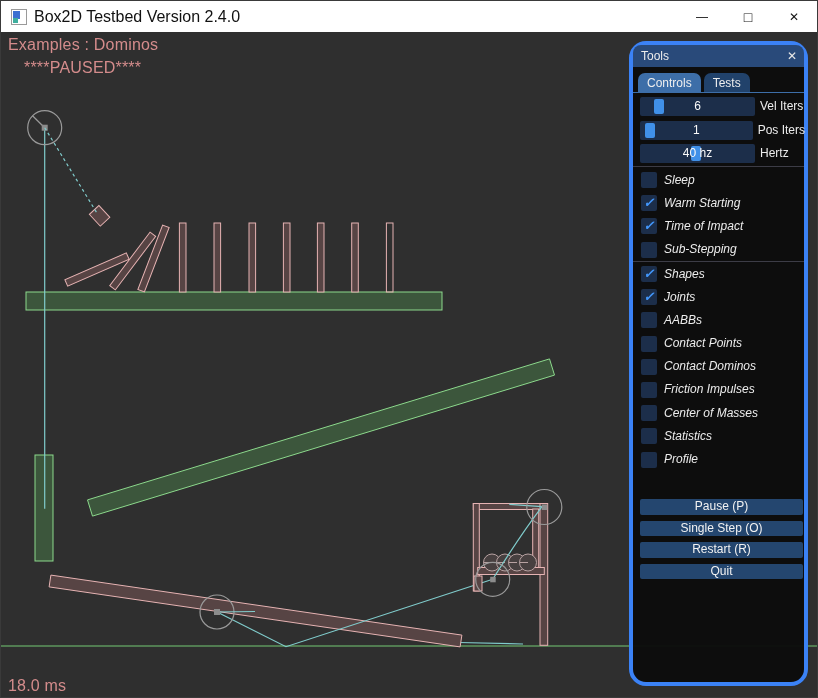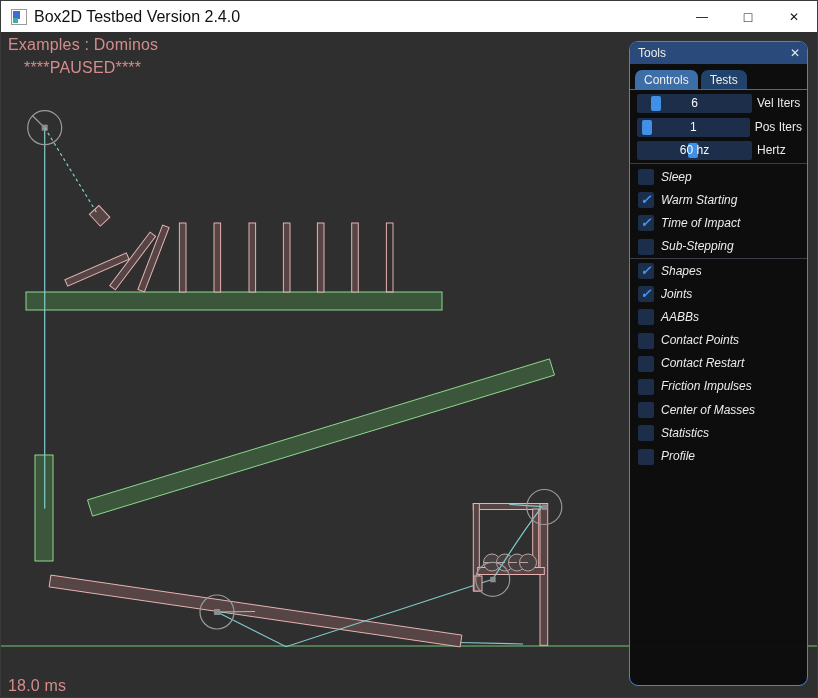--- a/index.html
+++ b/index.html
@@ -37,21 +37,21 @@
   
   .canvas{position:absolute;left:0;top:31px;width:818px;height:667px;background:#2f2f2f;}
   .canvas svg{position:absolute;left:0;top:0;}
   .overlay-label{position:absolute;font-size:16px;color:var(--overlay_text);letter-spacing:.2px;}
   .lbl-example{left:7px;top:4px;}
   .lbl-paused{left:7px;top:27px;margin-left:16px;}
   .lbl-mstime{left:7px;top:645px;}
 
   
   .tools-panel{position:absolute;left:628px;top:40px;width:179px;height:645px;
-    background:rgba(12,12,12,.97);border:1px solid #3b82f6;border-radius:9px;color:var(--panel_text);font-size:12px;}
+    background:rgba(12,12,12,.97);border:4px solid #3b82f6;border-radius:17px;color:var(--panel_text);font-size:12px;}
   .panel-title{position:absolute;left:0;top:0;right:0;height:22px;background:var(--panel_title);
     border-radius:8px 8px 0 0;line-height:22px;padding-left:8px;}
   .panel-close{position:absolute;right:7px;top:0;line-height:22px;font-size:12px;color:#e8e8e8;}
   .tabbar{position:absolute;left:5px;top:28px;height:32px;display:flex;gap:3px;}
   .tab{height:20px;line-height:20px;padding:0 9px;border-radius:7px 7px 0 0;background:var(--tab_inactive);color:#eee;}
   .tab.active{background:var(--tab_active);}
   .tab-underline{position:absolute;left:0;top:47px;width:100%;height:1px;background:var(--tab_active);}
 
   .sliders{position:absolute;left:7px;top:52px;width:165px;}
   .slider-row{height:19px;margin-bottom:4.7px;display:flex;}
@@ -194,21 +194,21 @@
         <div class="slider-row">
           <div class="slider-track">
             <div class="slider-grab" style="left: 5.09px;"></div>
             <span class="slider-value">1</span>
           </div>
           <span class="slider-label">Pos Iters</span>
         </div>
         <div class="slider-row">
           <div class="slider-track">
             <div class="slider-grab" style="left: 51.44px;"></div>
-            <span class="slider-value">60 hz</span>
+            <span class="slider-value">40 hz</span>
           </div>
           <span class="slider-label">Hertz</span>
         </div>
       </div>
     <div class="separator sep1"></div>
     <div class="checks group1">
         <div class="check-row">
           <div class="check-box"></div>
           <span class="check-label">Sleep</span>
         </div>
@@ -238,34 +238,40 @@
         <div class="check-row">
           <div class="check-box"></div>
           <span class="check-label">AABBs</span>
         </div>
         <div class="check-row">
           <div class="check-box"></div>
           <span class="check-label">Contact Points</span>
         </div>
         <div class="check-row">
           <div class="check-box"></div>
-          <span class="check-label">Contact Restart</span>
+          <span class="check-label">Contact Dominos</span>
         </div>
         <div class="check-row">
           <div class="check-box"></div>
           <span class="check-label">Friction Impulses</span>
         </div>
         <div class="check-row">
           <div class="check-box"></div>
           <span class="check-label">Center of Masses</span>
         </div>
         <div class="check-row">
           <div class="check-box"></div>
           <span class="check-label">Statistics</span>
         </div>
         <div class="check-row">
           <div class="check-box"></div>
           <span class="check-label">Profile</span>
         </div>
       </div>
+    <div class="panel-buttons">
+        <div class="panel-btn">Pause (P)</div>
+        <div class="panel-btn">Single Step (O)</div>
+        <div class="panel-btn">Restart (R)</div>
+        <div class="panel-btn">Quit</div>
+      </div>
   </div>
 
 </div>
 
 </body></html>

